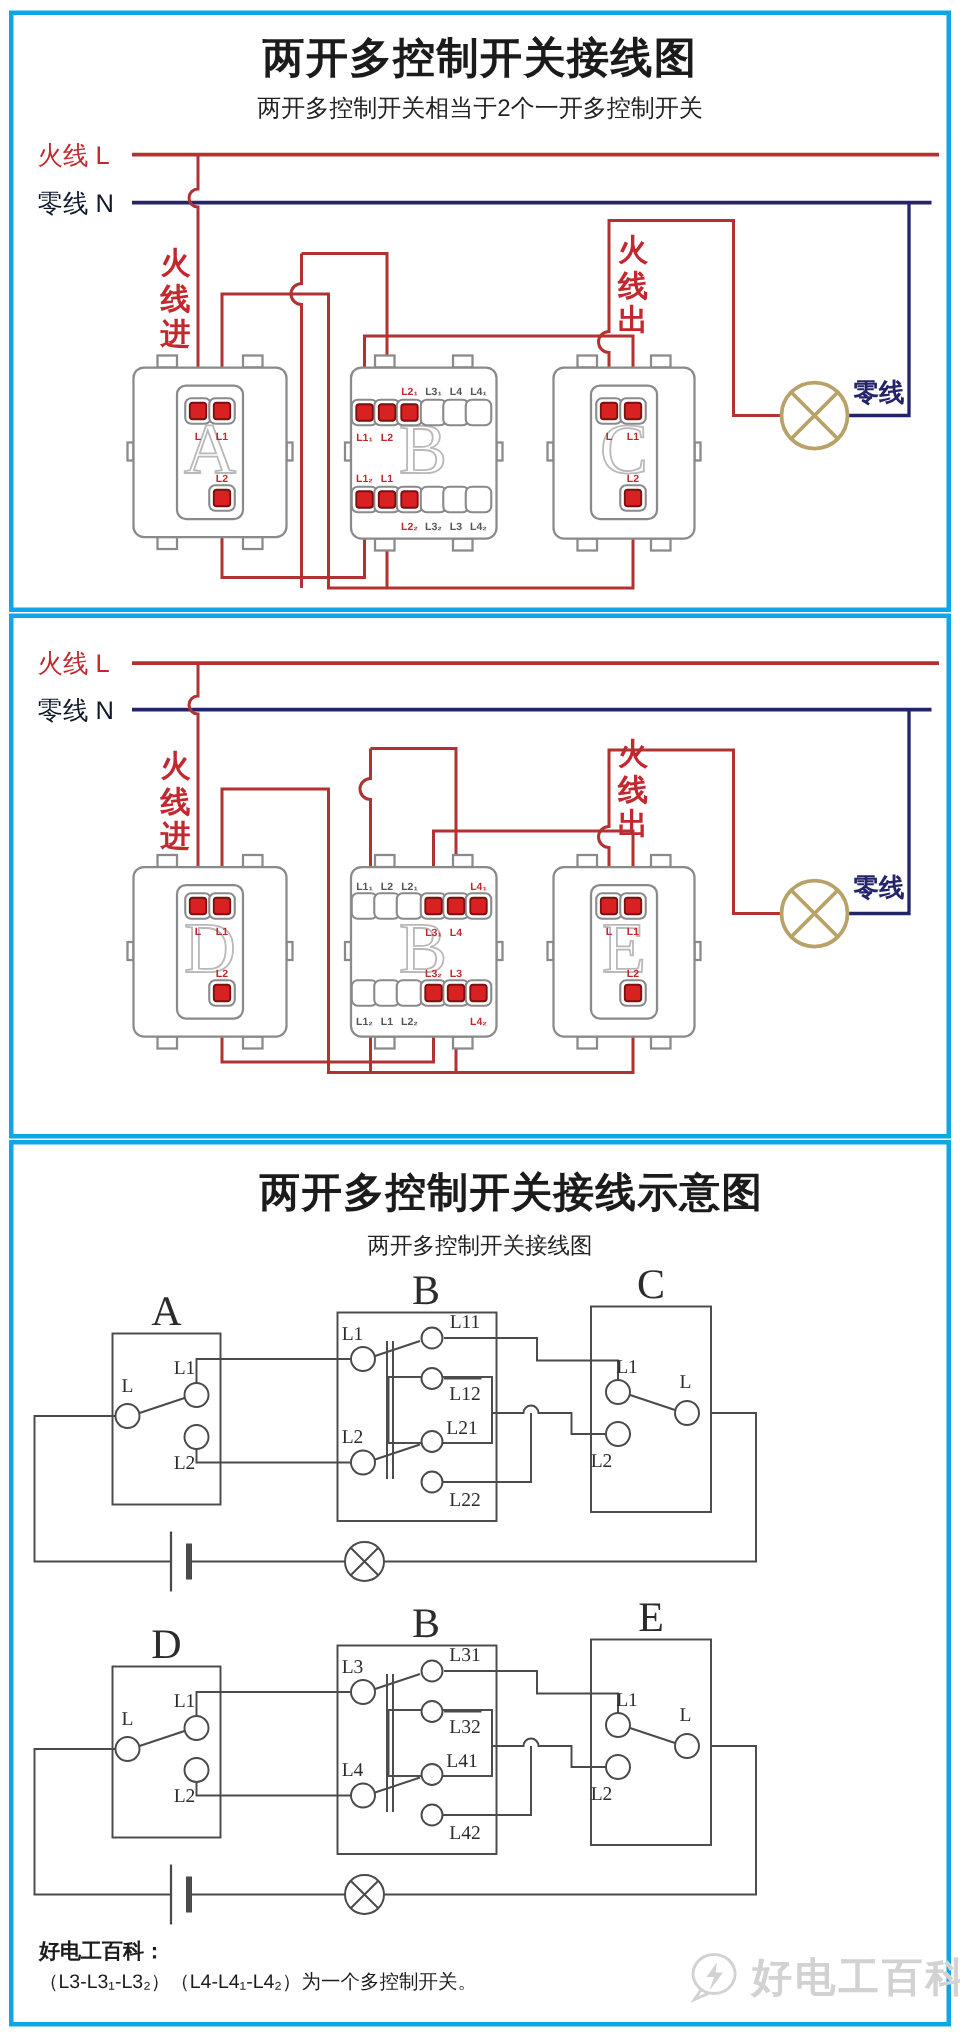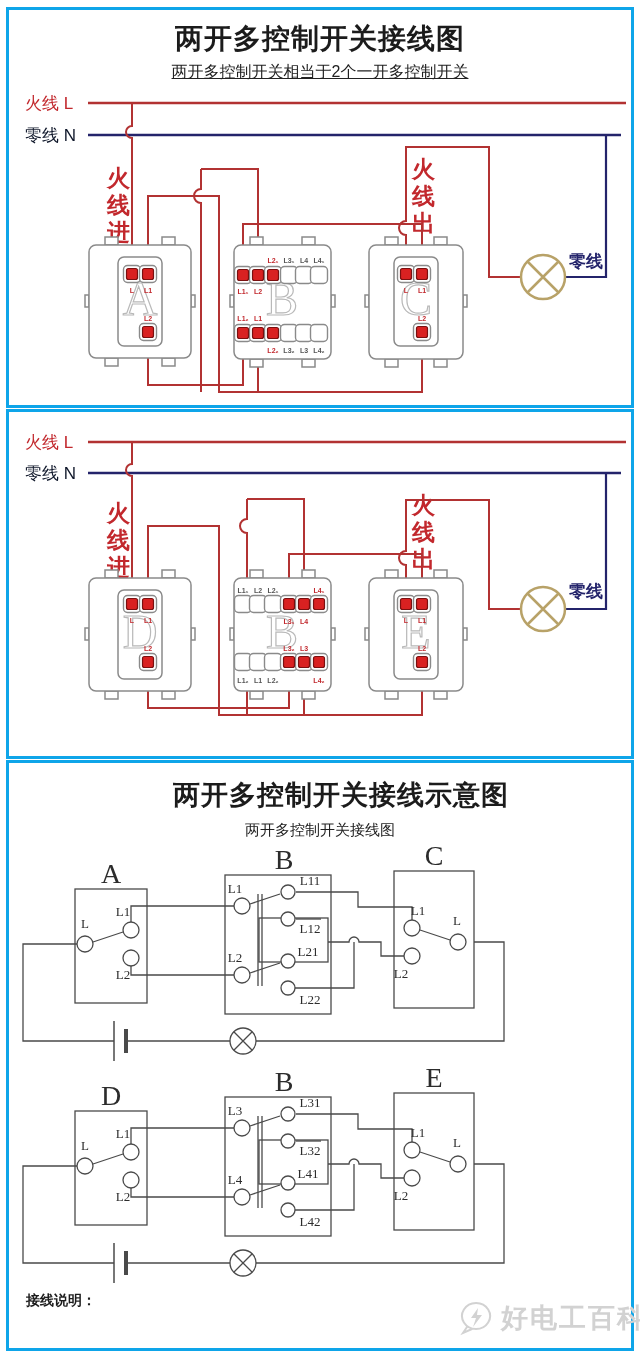--- a/index.html
+++ b/index.html
@@ -9,22 +9,22 @@
   #panel1{top:7px;height:395px;}
   #panel2{top:409px;height:344px;}
   #panel3{top:760px;height:585px;}
   .psvg{position:absolute;left:0;top:0;}
   .ptitle{position:absolute;left:0;width:100%;text-align:center;font-weight:bold;color:#1b1b1b;
           font-size:28px;letter-spacing:1px;}
   .psub{position:absolute;left:0;width:100%;text-align:center;color:#222;font-size:16px;}
   .railtag{position:absolute;font-weight:normal;font-size:17px;white-space:nowrap;}
   .live{color:#c2282d;}
   .neutral{color:#0f172a;}
-  .vtext{position:absolute;width:22px;font-size:23px;font-weight:bold;color:#c2282d;
-         line-height:1.18;word-break:break-all;text-align:right;}
+  .vtext{position:absolute;width:22px;font-size:20px;font-weight:bold;color:#c2282d;
+         line-height:1.18;word-break:break-all;text-align:left;}
   .lamptag{position:absolute;font-weight:bold;font-size:17px;color:#24246b;white-space:nowrap;}
   
   text{font-family:"Liberation Sans",sans-serif;}
   .tl{font-size:7px;font-weight:bold;text-anchor:middle;}
   .tl-red{fill:#c2282d;}
   .tl-gray{fill:#555;}
   .bigletter{font-family:"Liberation Serif",serif;font-size:48px;fill:none;stroke:#b9b9b9;
              stroke-width:1.2;text-anchor:middle;}
   .schletter{font-family:"Liberation Serif",serif;font-size:28px;fill:#2c2c2c;text-anchor:middle;}
   .schlab{font-family:"Liberation Serif",serif;font-size:13px;fill:#2c2c2c;text-anchor:middle;}
@@ -34,21 +34,21 @@
   .wm{position:absolute;left:448px;top:536px;display:flex;align-items:center;gap:6px;color:#d2d2d2;
       font-size:27px;font-weight:bold;letter-spacing:2px;white-space:nowrap;}
 </style>
 </head>
 <body>
 
 <div id="stage">
 
   <div class="panel" id="panel1">
     <div class="ptitle" style="top:10px;">两开多控制开关接线图</div>
-    <div class="psub" style="top:52px;text-decoration:underline;">两开多控制开关相当于2个一开多控制开关</div>
+    <div class="psub" style="top:52px;">两开多控制开关相当于2个一开多控制开关</div>
 
     <div class="railtag live" style="left:16px;top:82px;">
       <span>火线</span> <span>L</span></div>
     <div class="railtag neutral" style="left:16px;top:114px;">
       <span>零线</span> <span>N</span></div>
 
     <div class="vtext" style="left:98px;top:155px;">火线进</div>
     <div class="vtext" style="left:403px;top:146px;">火线出</div>
     <div class="lamptag" style="left:560px;top:240px;">零线</div>
 
@@ -399,21 +399,22 @@
       <text class="schlab" x="301" y="344">L31</text>
       <text class="schlab" x="301" y="392">L32</text>
       <text class="schlab" x="299" y="415">L41</text>
       <text class="schlab" x="301" y="463">L42</text>
       <text class="schlab" x="409" y="374">L1</text>
       <text class="schlab" x="448" y="384">L</text>
       <text class="schlab" x="392" y="437">L2</text>
     </svg>
 
     <div class="notes">
-      <div class="nt">接线说明：</div>
+      <div class="nt">好电工百科：</div>
+      <div>（L3-L3₁-L3₂）（L4-L4₁-L4₂）为一个多控制开关。</div>
     </div>
 
     <div class="wm">
       <svg width="38" height="38" viewBox="0 0 38 38">
         <path d="M19,4 a14,13 0 1 0 0.1,0 Z M10,28 l-4,6 l9,-4" fill="none" stroke="#d2d2d2" stroke-width="2"></path>
         <path d="M21,9 l-7,10 h5 l-3,9 l9,-12 h-5 z" fill="#d2d2d2"></path>
       </svg>
       <span>好电工百科</span>
     </div>
   </div>

